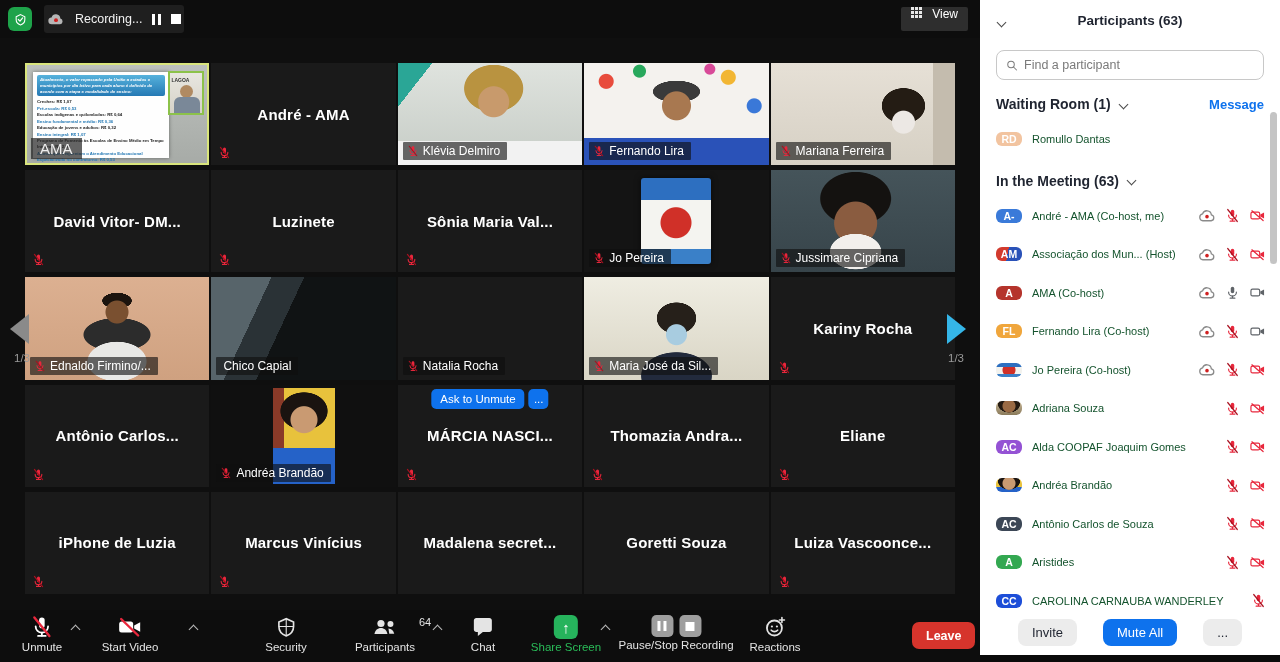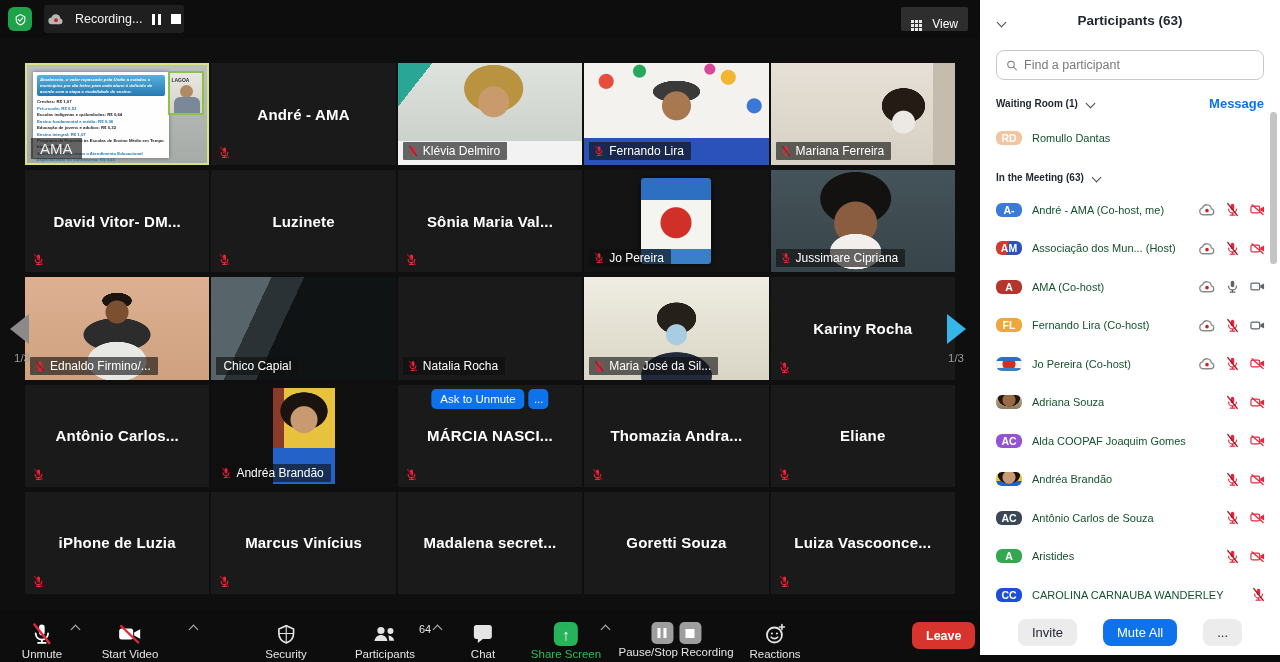--- a/index.html
+++ b/index.html
@@ -10,21 +10,21 @@
   .main { position:absolute; left:0; top:0; width:980px; height:662px; background:#0f0f0f; }
 
   .topbar { position:absolute; left:0; top:0; width:980px; height:38px; background:#0d0d0d; }
   .enc-shield { position:absolute; left:8px; top:7px; width:24px; height:24px; background:#1ea34a; border-radius:6px; display:flex; align-items:center; justify-content:center; }
   .rec-pill { position:absolute; left:44px; top:5px; height:28px; background:#1f1f1f; border-radius:3px; display:flex; align-items:center; padding:0 3px; gap:10px; }
   .rec-pill .rec-text { color:#f2f2f2; font-size:12.5px; }
   .pause-glyph { display:flex; gap:3px; }
   .pause-glyph i { display:block; width:3px; height:11px; background:#fff; }
   .stop-glyph { width:10px; height:10px; background:#fff; }
   .rec-btn { background:none; border:none; cursor:pointer; display:flex; align-items:center; }
-  .view-btn { position:absolute; right:12px; top:7px; height:24px; background:#2e2e2e; border-radius:2px; display:flex; align-items:flex-end; gap:10px; padding:0 10px; color:#fff; font-size:12px; border:none; }
+  .view-btn { position:absolute; right:12px; top:7px; height:24px; background:#2e2e2e; border-radius:2px; display:flex; align-items:flex-start; gap:10px; padding:0 10px; color:#fff; font-size:12px; border:none; }
   .grid-glyph { display:grid; grid-template-columns:repeat(3,3px); grid-template-rows:repeat(3,3px); gap:1px; }
   .grid-glyph i { background:#e8e8e8; display:block; }
 
   
   .vgrid { position:absolute; left:25px; top:63px; width:930px; height:531px; display:grid;
            grid-template-columns:repeat(5,1fr); grid-template-rows:repeat(5,1fr); gap:5px 2px; background:#0f0f0f; }
   .tile { position:relative; background:#1a1a1a; overflow:hidden; }
   .tile-center-name { position:absolute; inset:0; display:flex; align-items:center; justify-content:center; color:#fff; font-size:15px; font-weight:bold; letter-spacing:.2px; text-align:center; padding:0 8px; }
   .tile-chip { position:absolute; left:5px; bottom:5px; background:rgba(15,15,15,.62); color:#fff; font-size:12px; padding:2px 7px 2px 4px; display:flex; align-items:center; gap:4px; border-radius:1px; max-width:92%; white-space:nowrap; }
   .tile-chip.no-ic { padding-left:7px; }
@@ -98,21 +98,21 @@
 
   .page-arrow { position:absolute; width:0; height:0; cursor:pointer; }
   .arrow-left { left:10px; top:314px; border-top:15px solid rgba(0,0,0,0); border-bottom:15px solid rgba(0,0,0,0); border-right:19px solid #8a8a8a; }
   .arrow-right { right:14px; top:314px; border-top:15px solid rgba(0,0,0,0); border-bottom:15px solid rgba(0,0,0,0); border-left:19px solid #35b6e8; }
   .page-count { position:absolute; color:#9a9a9a; font-size:11.5px; }
   .pc-left { left:14px; top:352px; }
   .pc-right { right:16px; top:352px; }
 
   
   .toolbar { position:absolute; left:0; bottom:0; width:980px; height:52px; background:#0d0d0d; }
-  .tb-item { position:absolute; top:12px; transform:translateX(-50%); display:flex; flex-direction:column; align-items:center; gap:2px; cursor:pointer; background:none; border:none; }
+  .tb-item { position:absolute; top:5px; transform:translateX(-50%); display:flex; flex-direction:column; align-items:center; gap:2px; cursor:pointer; background:none; border:none; }
   .tb-label { color:#e4e4e4; font-size:11.5px; white-space:nowrap; }
   .tb-label.green { color:#2abd59; }
   .tb-chev { position:absolute; width:7px; height:7px; border-left:1.6px solid #bbb; border-top:1.6px solid #bbb; transform:rotate(45deg); cursor:pointer; }
   .share-ic { width:24px; height:24px; background:#26b35c; border-radius:6px; display:flex; align-items:center; justify-content:center; color:#fff; font-size:15px; font-weight:bold; }
   .recctl { display:flex; gap:6px; }
   .recctl .sq { width:22px; height:22px; background:#9e9e9e; border-radius:5px; display:flex; align-items:center; justify-content:center; }
   .recctl .sq .pb { display:flex; gap:2.5px; } .recctl .sq .pb i { width:2.8px; height:10px; background:#fff; display:block; }
   .recctl .sq .st { width:9px; height:9px; background:#fff; }
   .pt-count { position:absolute; top:1px; margin-left:34px; color:#e4e4e4; font-size:11px; }
   .leave-btn { position:absolute; left:912px; top:12px; height:27px; background:#d6342c; border:none; border-radius:7px; color:#fff; font-size:12.5px; font-weight:bold; padding:0 14px; cursor:pointer; }
@@ -121,21 +121,21 @@
   .panel { position:absolute; left:980px; top:0; width:300px; height:662px; background:#fff; }
   .panel-head { position:relative; height:40px; display:flex; align-items:center; justify-content:center; }
   .panel-title { font-size:13.5px; font-weight:bold; color:#1f2430; }
   .chev { display:inline-block; width:7px; height:7px; border-right:1.8px solid #4a4a4a; border-bottom:1.8px solid #4a4a4a; transform:rotate(45deg); }
   .panel-collapse { position:absolute; left:18px; top:14px; background:none; border:none; cursor:pointer; }
   .searchbox { margin:10px 16px 0; height:30px; border:1px solid #c8c8c8; border-radius:8px; display:flex; align-items:center; padding:0 9px; gap:6px; }
   .searchbox input { border:none; outline:none; font-size:12.5px; color:#333; width:100%; font-family:Liberation Sans, sans-serif; }
   .searchbox input::placeholder { color:#7a7a7a; }
   .sec-head { margin:16px 16px 0; display:flex; align-items:center; justify-content:space-between; }
   .sec-left { display:flex; align-items:center; gap:9px; }
-  .sec-title { font-size:10px; font-weight:bold; color:#1f2430; }
+  .sec-title { font-size:14px; font-weight:bold; color:#1f2430; }
   .msg-link { font-size:13px; font-weight:bold; color:#0e72ed; background:none; border:none; cursor:pointer; }
   .plist { margin-top:8px; }
   .prow { height:38.5px; padding:0 14px 0 16px; display:flex; align-items:center; cursor:pointer; }
   .avatar { width:26px; height:14px; border-radius:6px; margin-right:10px; display:flex; align-items:center; justify-content:center; color:#fff; font-size:10.5px; font-weight:bold; flex:none; }
   .avatar.logo { background:linear-gradient(100deg,#d23a2e 0 45%, #2a52b8 45%); }
   .avatar.crest-sm { background:linear-gradient(180deg,#2d6fc0 0 30%, rgba(0,0,0,0) 30%), linear-gradient(0deg,#3a80c8 0 22%, rgba(0,0,0,0) 22%), radial-gradient(circle at 50% 50%, #d03028 6px, rgba(0,0,0,0) 7px), #f2f2ee; }
   .avatar.photo-a { background:radial-gradient(circle at 50% 36%, #9a6a44 6px, rgba(0,0,0,0) 7px), radial-gradient(ellipse 11px 8px at 50% 26%, #241a12 97%, rgba(0,0,0,0) 100%), linear-gradient(#c9b89a,#8a7a5a); }
   .avatar.photo-b { background:radial-gradient(circle at 50% 38%, #c99a72 6px, rgba(0,0,0,0) 7px), radial-gradient(ellipse 11px 8px at 50% 26%, #1a1310 97%, rgba(0,0,0,0) 100%), linear-gradient(0deg,#2562c8 0 35%, #e8c23c 35%); }
   .pname { flex:1; font-size:11px; color:#14532d; white-space:nowrap; overflow:hidden; text-overflow:ellipsis; }
   .picons { display:flex; align-items:center; gap:9px; margin-left:6px; flex:none; }

